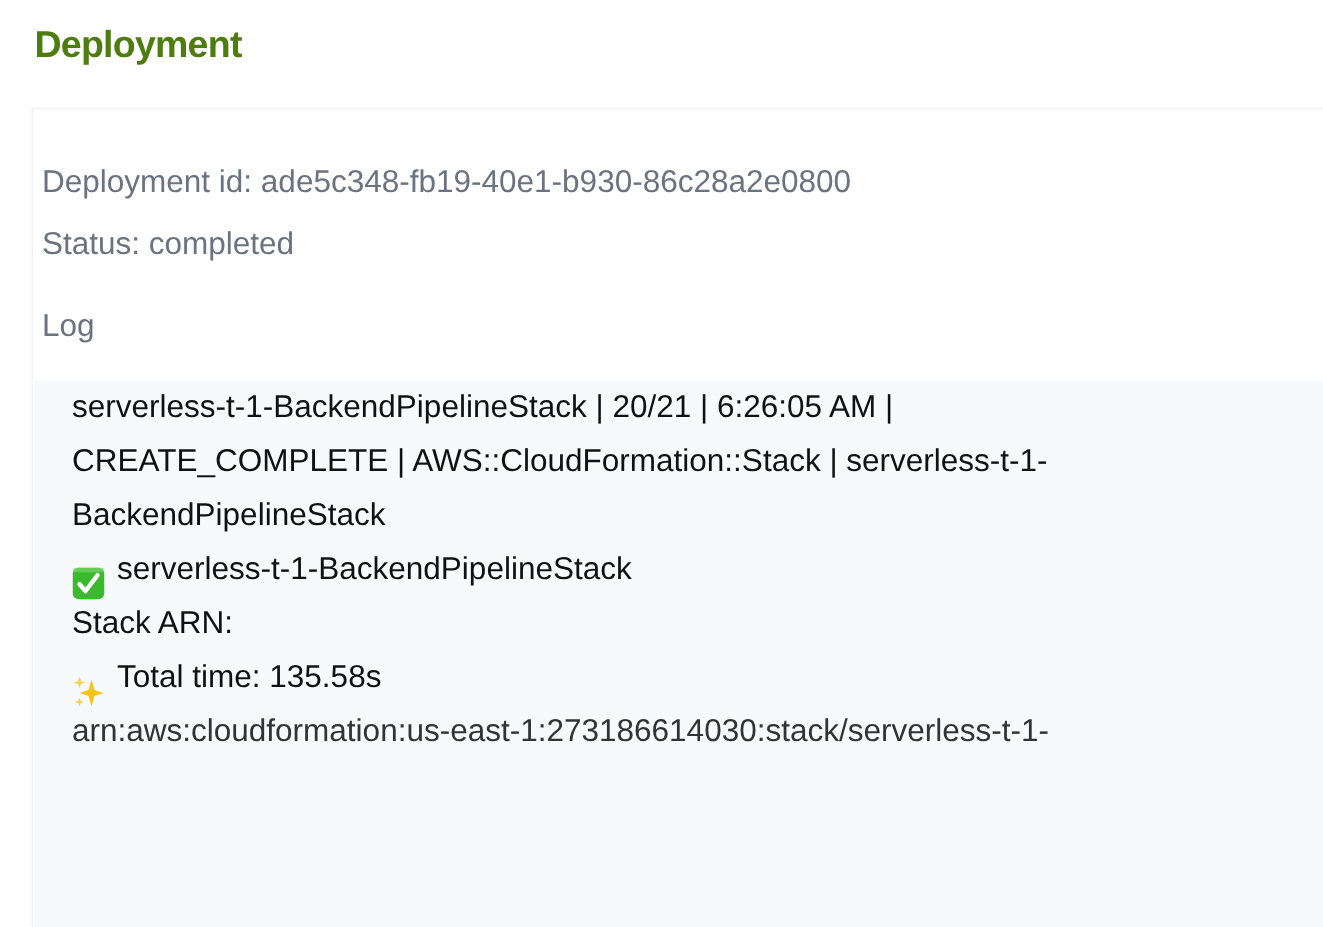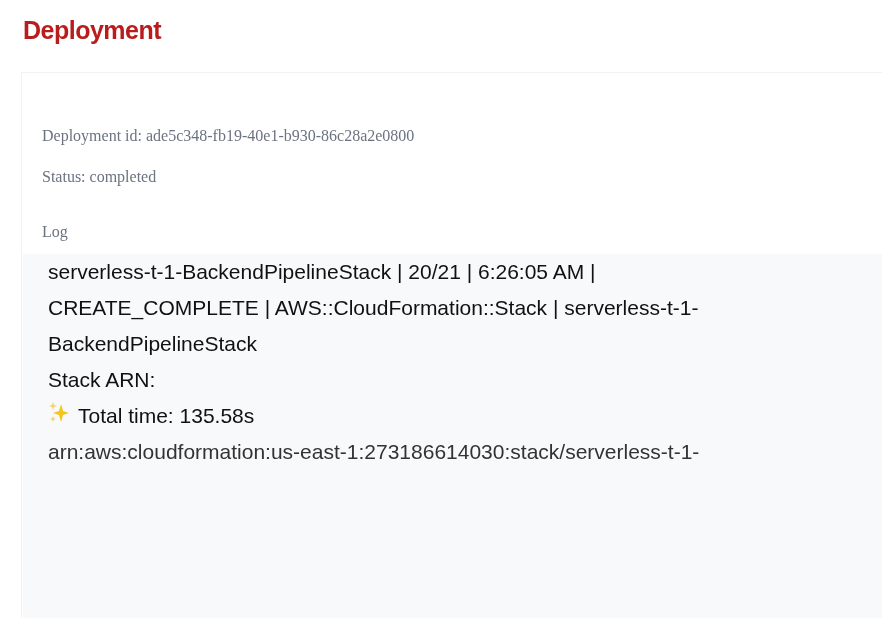--- a/index.html
+++ b/index.html
@@ -17,41 +17,40 @@
     }
     .page-title {
       position: absolute;
       left: 23px;
       top: 13px;
       margin: 0;
       font-size: 25px;
       font-weight: 700;
       letter-spacing: -0.5px;
       line-height: 34px;
-      color: #b91c1c;
+      color: #4d7c0f;
     }
     .card {
       position: absolute;
       left: 21px;
       top: 72px;
       width: 900px;
       height: 600px;
       border-top: 1px solid #f1f2f4;
       border-left: 1px solid #f1f2f4;
       background: #ffffff;
     }
     .info-line {
       position: absolute;
       left: 2px;
-      margin: 18px;
-      font-size: 16px;
+      margin: 4px;
+      font-size: 21px;
       line-height: 24px;
       color: #6b7280;
       white-space: nowrap;
-      font-family: Liberation Serif, serif;
     }
     .info-id { top: 33px; }
     .info-status { top: 74px; }
     .info-log { top: 129px; }
 
     .log-box {
       position: absolute;
       left: 1px;
       top: 181px;
       width: 900px;
@@ -67,21 +66,21 @@
       margin: 0;
       padding: 0;
       list-style: none;
     }
     .log-line {
       font-size: 21px;
       line-height: 36px;
       color: #111;
       white-space: nowrap;
       display: flex;
-      align-items: flex-start;
+      align-items: flex-end;
       height: 36px;
     }
     .log-line .icon {
       display: inline-block;
       width: 22px;
       height: 22px;
       margin-right: 8px;
       flex: 0 0 auto;
     }
     .log-line.clipped {
@@ -103,20 +102,30 @@
       <li class="log-line">
         <span>serverless-t-1-BackendPipelineStack | 20/21 | 6:26:05 AM |</span>
       </li>
       <li class="log-line">
         <span>CREATE_COMPLETE | AWS::CloudFormation::Stack | serverless-t-1-</span>
       </li>
       <li class="log-line">
         <span>BackendPipelineStack</span>
       </li>
       <li class="log-line">
+        <span class="icon">
+          <svg width="22" height="22" viewBox="0 0 22 22">
+            <rect x="0.5" y="0.5" width="21" height="21" rx="4" fill="#3cba2e"></rect>
+            <rect x="0.5" y="0.5" width="21" height="3" rx="2" fill="#7fd873" opacity="0.6"></rect>
+            <path d="M5 11.5 L9 16 L17 5.5" stroke="#ffffff" stroke-width="3" fill="none" stroke-linecap="round" stroke-linejoin="round"></path>
+          </svg>
+        </span>
+        <span>serverless-t-1-BackendPipelineStack</span>
+      </li>
+      <li class="log-line">
         <span>Stack ARN:</span>
       </li>
       <li class="log-line">
         <span class="icon">
           <svg width="22" height="22" viewBox="0 0 22 22">
             <path d="M13 3 L15 10 L21 12 L15 14 L13 21 L11 14 L5 12 L11 10 Z" fill="#f5c518"></path>
             <path d="M5 1 L6 4 L9 5 L6 6 L5 9 L4 6 L1 5 L4 4 Z" fill="#f7d35a"></path>
             <path d="M5 15 L5.8 17.2 L8 18 L5.8 18.8 L5 21 L4.2 18.8 L2 18 L4.2 17.2 Z" fill="#f7d35a"></path>
           </svg>
         </span>

